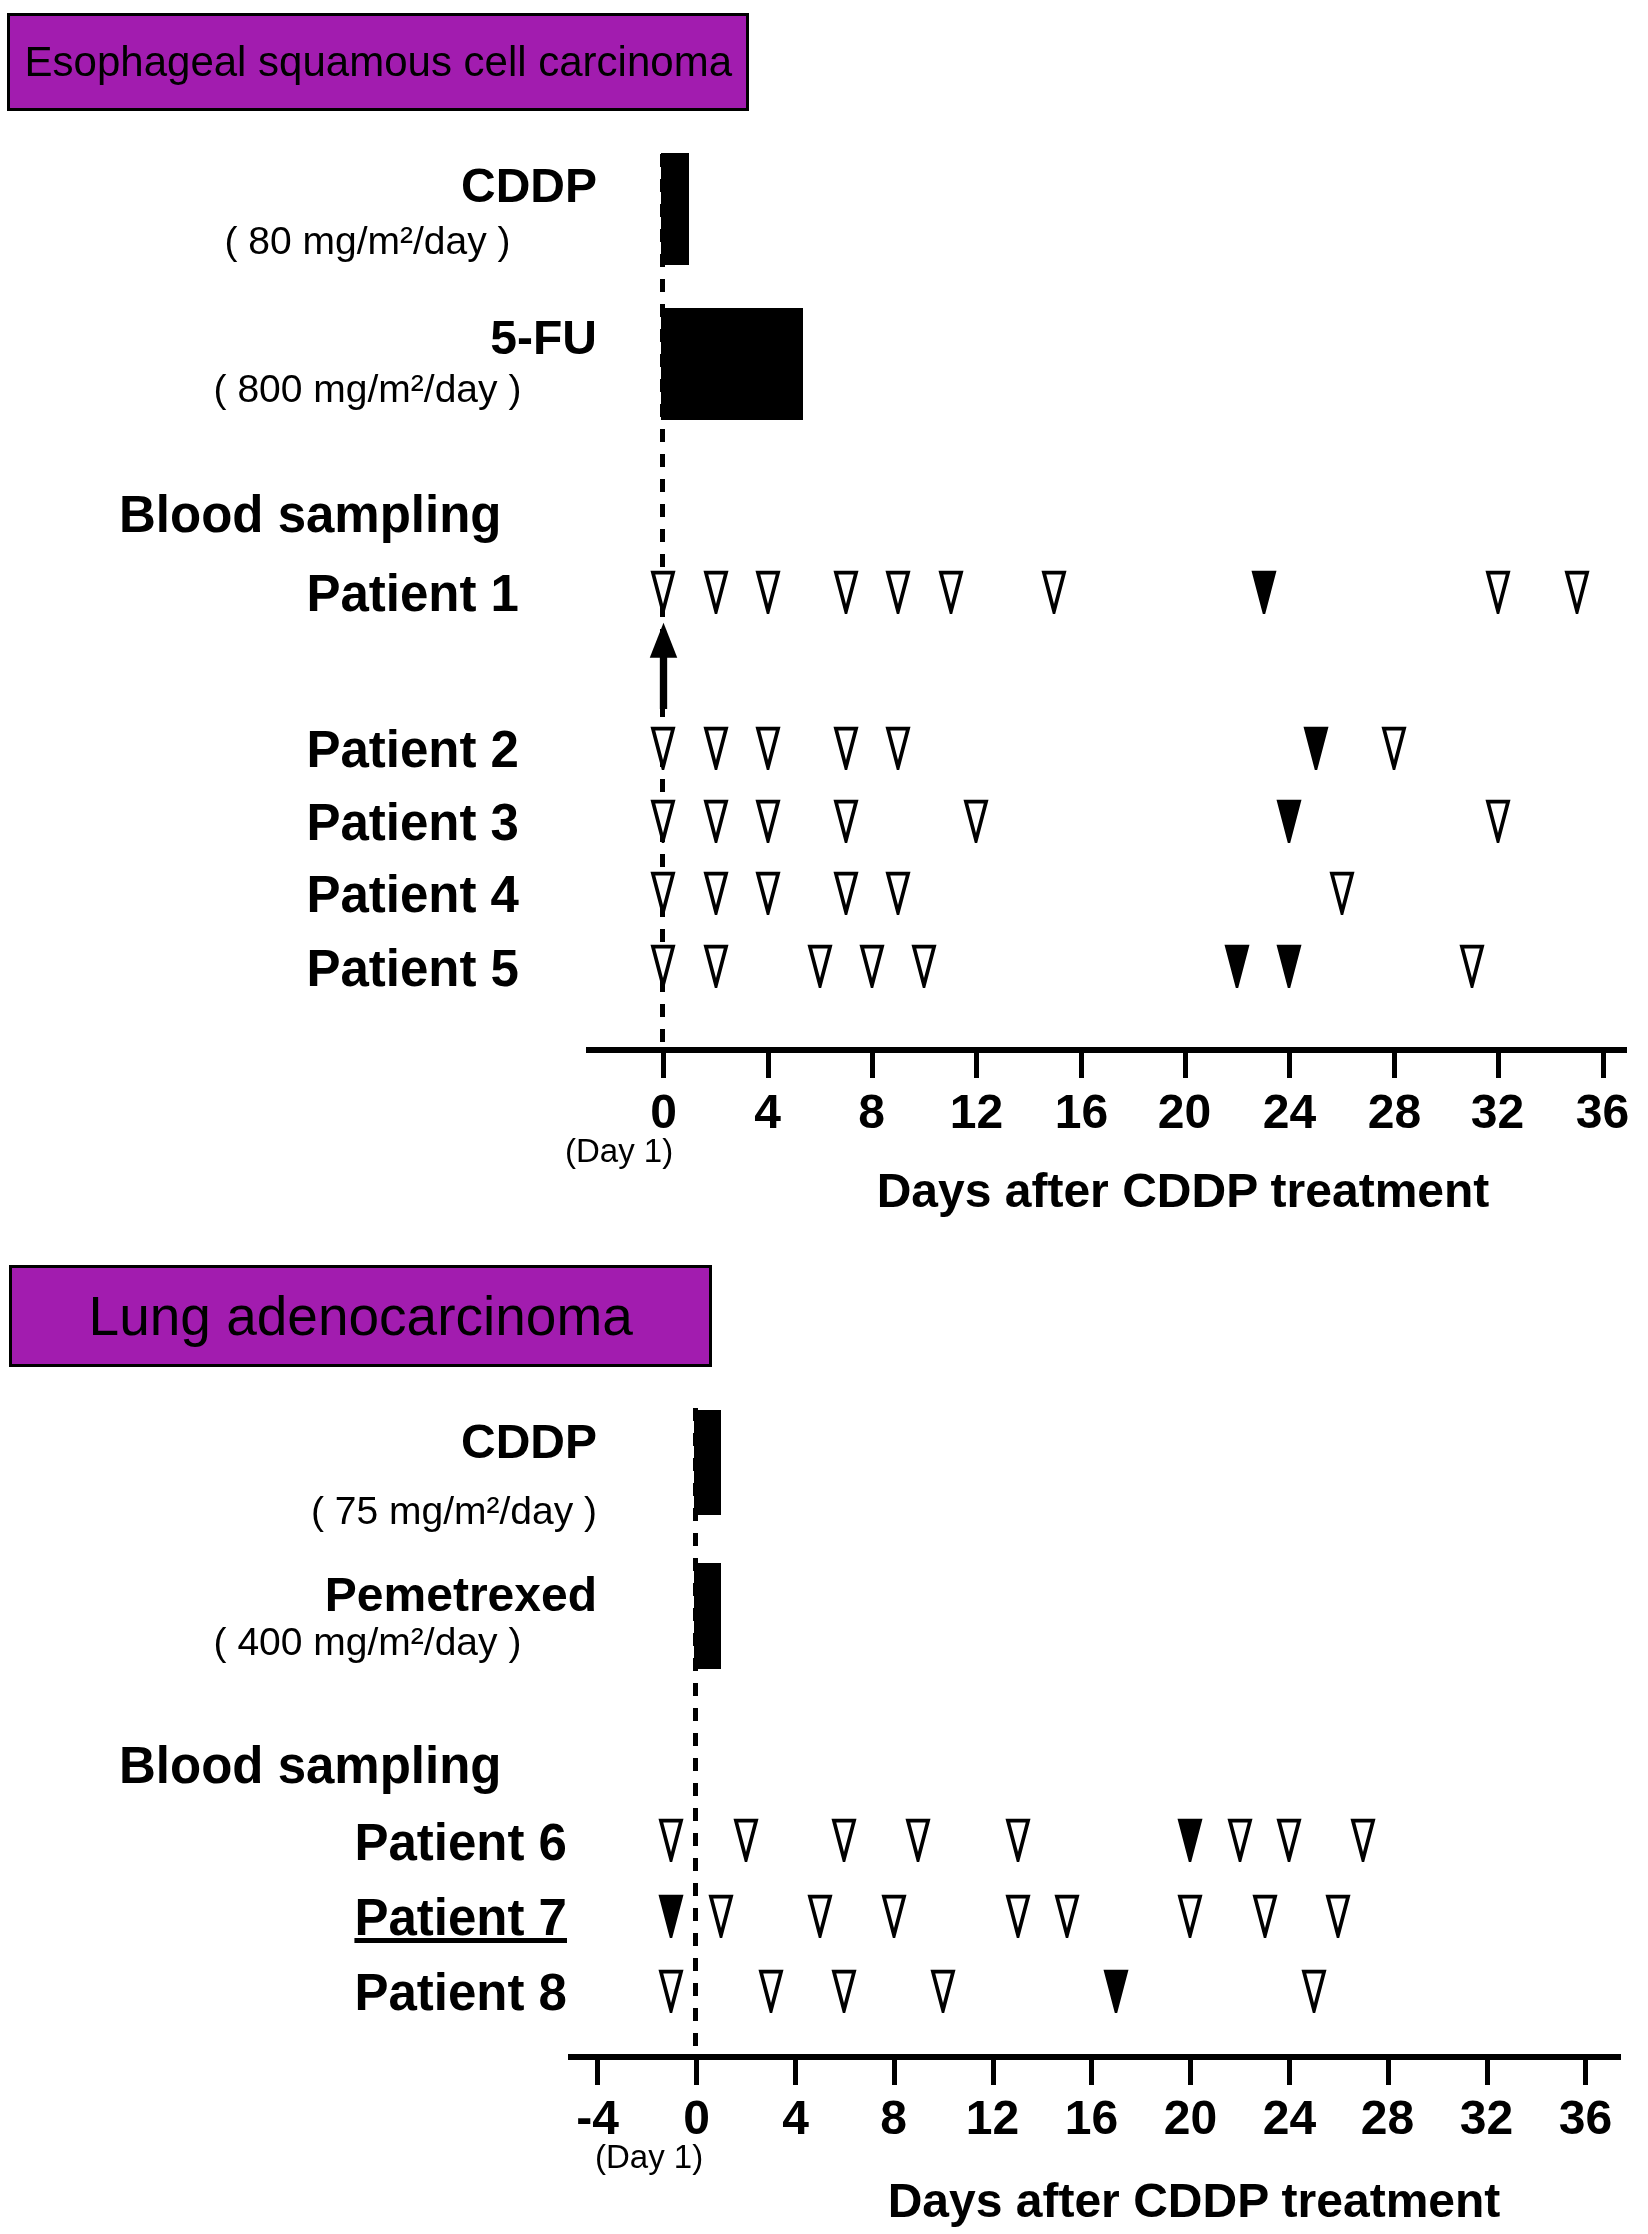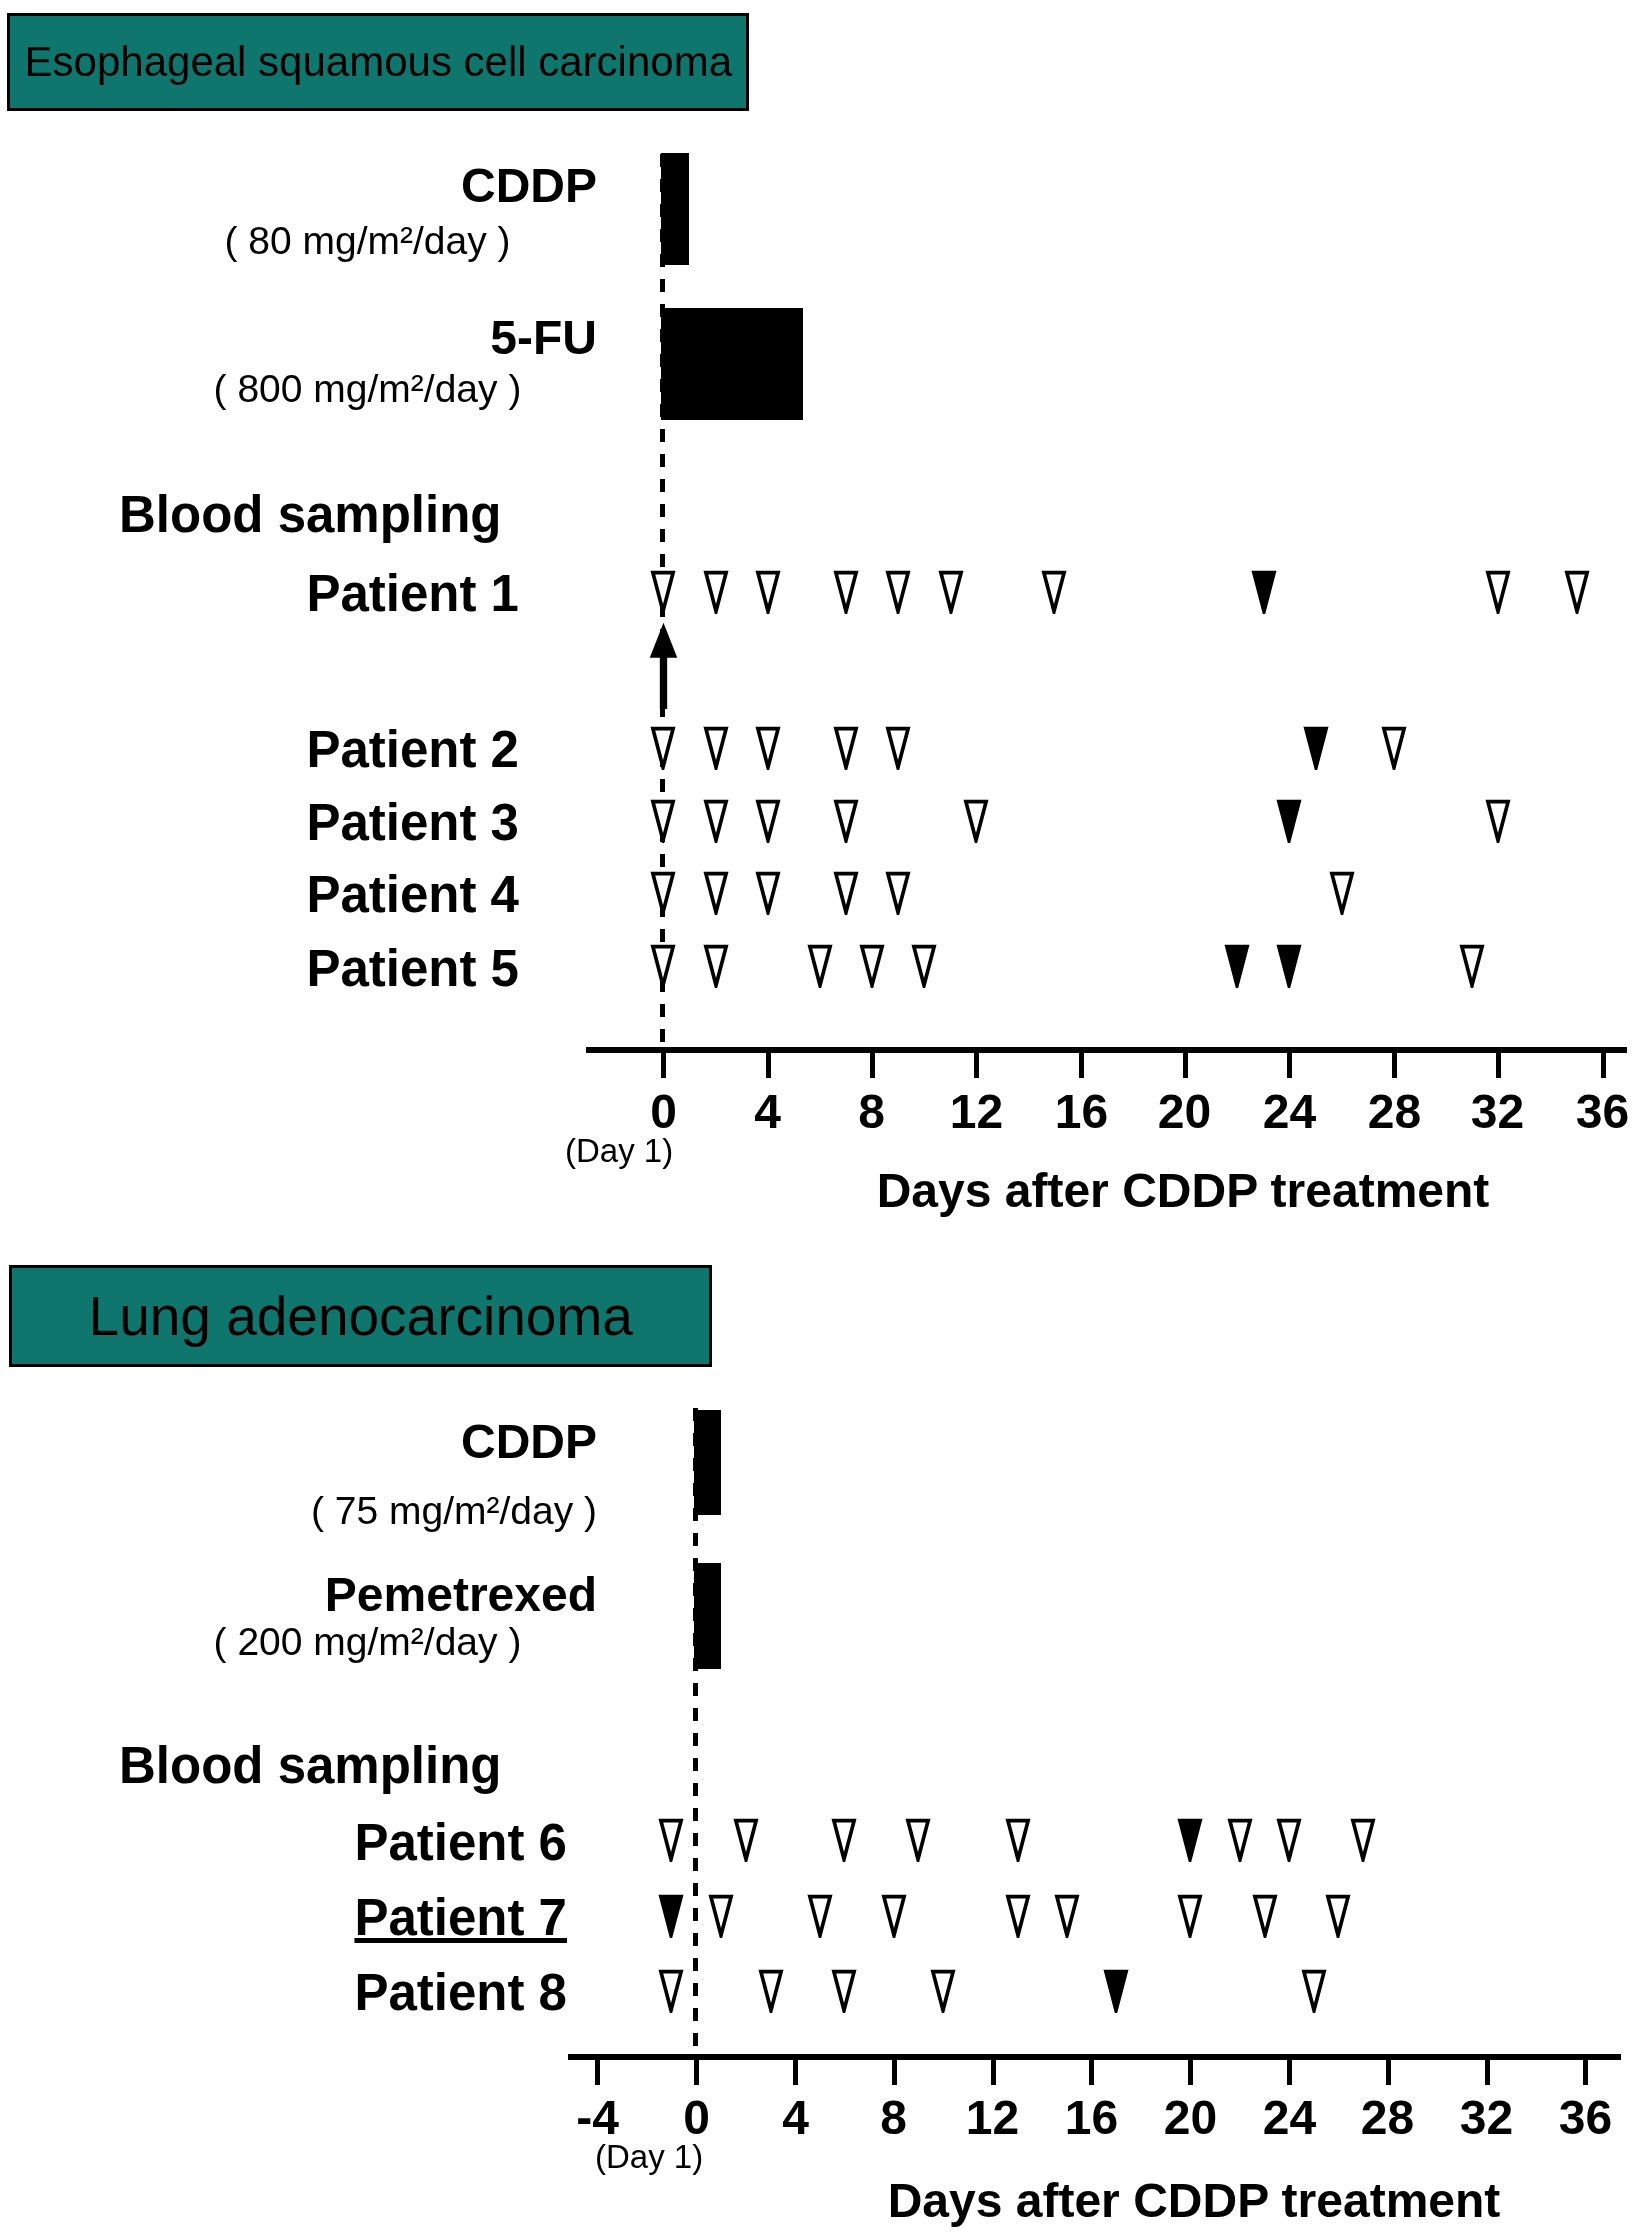--- a/index.html
+++ b/index.html
@@ -1,18 +1,18 @@
 <!DOCTYPE html>
 <html style="font-size:14.7px"><head>
 <meta charset="utf-8">
 <style>
   html,body{margin:0;padding:0;background:#fff;}
   body{width:1648px;height:2234px;position:relative;font-family:"Liberation Sans",sans-serif;color:#000;}
   .abs{position:absolute;}
-  .titlebox{border:3.7px solid #000;text-align:center;background:#0f766e;}
+  .titlebox{border:3.7px solid #000;text-align:center;background:#a21caf;}
   #titlebox1{left:7.3px;top:13px;width:736px;height:92px;line-height:92px;font-size:42px;}
   #titlebox2{left:9.2px;top:1265px;width:697px;height:96px;line-height:96px;font-size:55px;}
   .drugname{font-weight:bold;font-size:48px;text-align:right;left:138px;width:459px;}
   .dose{font-size:39px;text-align:center;left:138px;width:459px;white-space:nowrap;}
   #name1{top:158px;} #dose1{top:219px;}
   #name2{top:310px;} #dose2{top:367px;}
   #name3{top:1414px;} #dose3{top:1489px;text-align:right;}
   #name4{top:1567px;} #dose4{top:1620px;}
   .blood{font-weight:bold;font-size:51px;left:119px;width:478px;}
   #blood1{top:485px;} #blood2{top:1736px;}
@@ -203,21 +203,21 @@
       <div class="abs ticklab" style="left: 1538px; top: 1084px;">36</div>
     </div>
   <div class="abs daynote" id="daynote1">(Day 1)</div>
   <div class="abs caption" id="caption1">Days after CDDP treatment</div>
 
   <div class="abs titlebox" id="titlebox2">Lung adenocarcinoma</div>
 
   <div class="abs drugname" id="name3">CDDP</div>
   <div class="abs dose" id="dose3">( 75 mg/m²/day )</div>
   <div class="abs drugname" id="name4">Pemetrexed</div>
-  <div class="abs dose" id="dose4">( 200 mg/m²/day )</div>
+  <div class="abs dose" id="dose4">( 400 mg/m²/day )</div>
   <div class="abs blood" id="blood2">Blood sampling</div>
 
   <div class="abs dash" id="dash2"></div>
   <div class="abs bar" id="bar-1-0" style="top: 1410px; height: 105px; left: 694px; width: 27px;"></div>
   <div class="abs bar" id="bar-1-1" style="top: 1563px; height: 106px; left: 694px; width: 27px;"></div>
 
   <div id="rows2">
       <div class="abs plabel" style="left: 172px; top: 1813px;">Patient 6</div>
       <svg width="26" height="46" class="abs tri" style="left: 658px; top: 1816px;" viewBox="0 0 28 50">
         <polygon points="3,5 25,5 14,47" fill="#fff" stroke="#000" stroke-width="4"></polygon>

